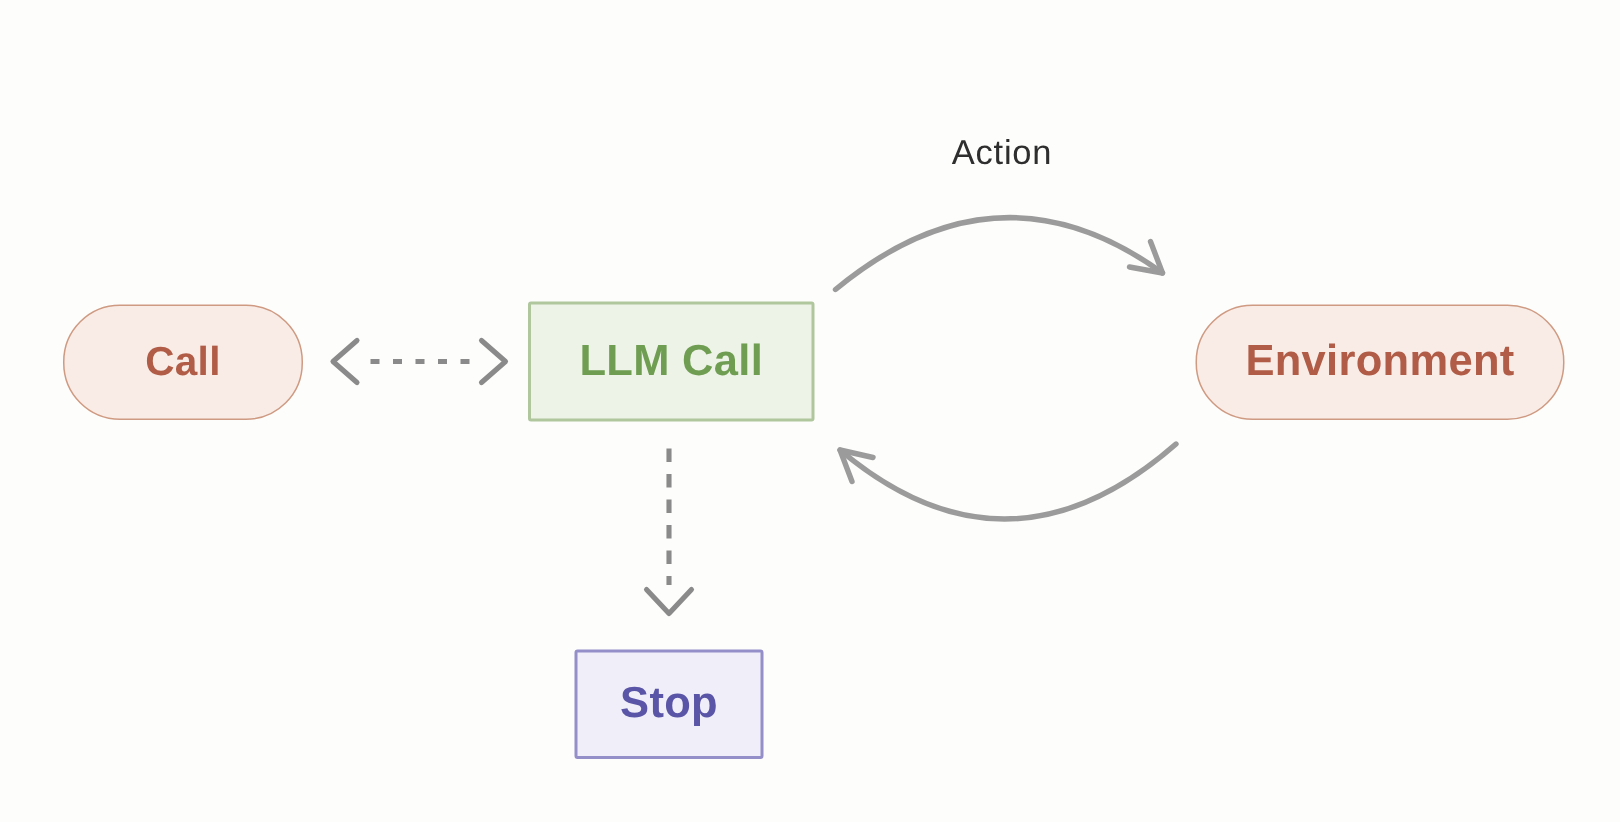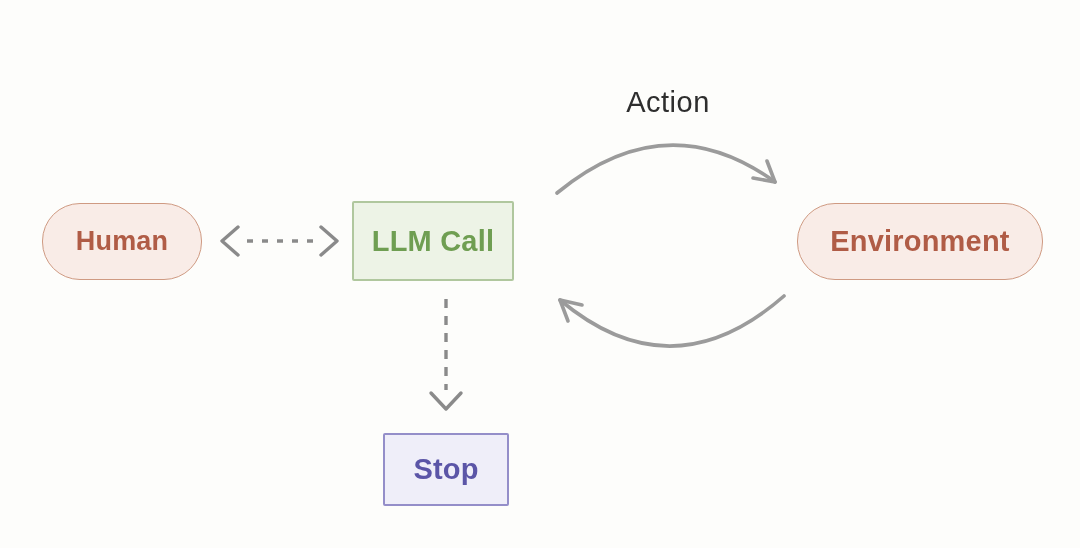--- a/index.html
+++ b/index.html
@@ -35,41 +35,41 @@
     left: 42px; top: 203px;
     width: 160px; height: 77px;
   }
   #node-environment {
     left: 797px; top: 203px;
     width: 246px; height: 77px;
     font-size: 29px;
   }
   #node-llm-call {
     left: 352px; top: 201px;
-    width: 162px; height: 80px;
+    width: 191px; height: 80px;
     background: var(--llm-bg, #edf3e6);
     border: 2px solid var(--llm-border, #b0c79e);
     color: var(--llm-text, #6f9e52);
     border-radius: 2px;
     font-size: 29px;
   }
   #node-stop {
     left: 383px; top: 433px;
     width: 126px; height: 73px;
     background: var(--stop-bg, #efeef9);
     border: 2px solid var(--stop-border, #948ec9);
     color: var(--stop-text, #5b55a7);
     border-radius: 2px;
     font-size: 29px;
   }
   .edge-label {
     position: absolute;
     transform: translate(-50%, -50%);
     color: var(--edge-label-text, #2e2e2e);
-    font-size: 29px;
+    font-size: 23px;
     font-weight: 500;
     letter-spacing: 0.5px;
     white-space: nowrap;
   }
   #label-action   { left: 668px; top: 102px; }
   #label-feedback { left: 667px; top: 380px; }
   svg#arrow-layer {
     position: absolute;
     left: 0; top: 0;
     width: 1080px; height: 548px;
@@ -124,21 +124,21 @@
       <polyline class="arc-head" points="753,178 775,182 767,161"></polyline>
     </g>
 
     <g>
       <path class="arc" d="M 784 296 Q 672 394 560 300"></path>
       <polyline class="arc-head" points="582,305 560,300 568,321"></polyline>
     </g>
   </svg>
 
   <div class="node pill" id="node-human">
-    <span>Human</span>
+    <span>Call</span>
   </div>
 
   <div class="node" id="node-llm-call">
     <span>LLM Call</span>
   </div>
 
   <div class="node pill" id="node-environment">
     <span>Environment</span>
   </div>
 

